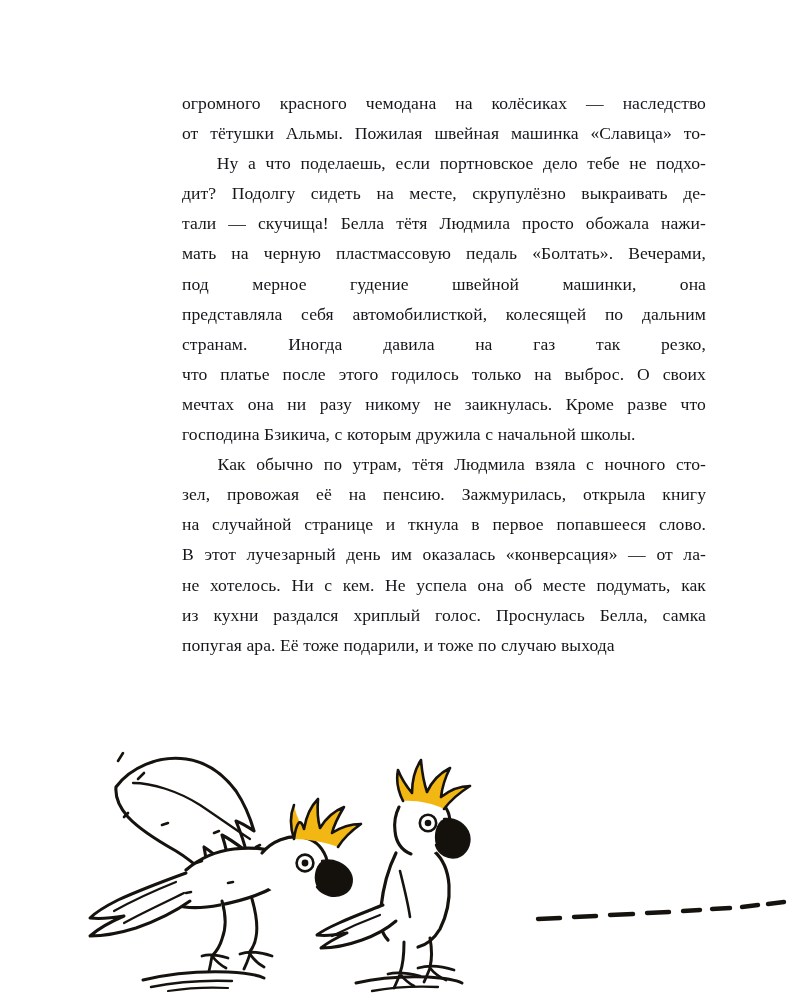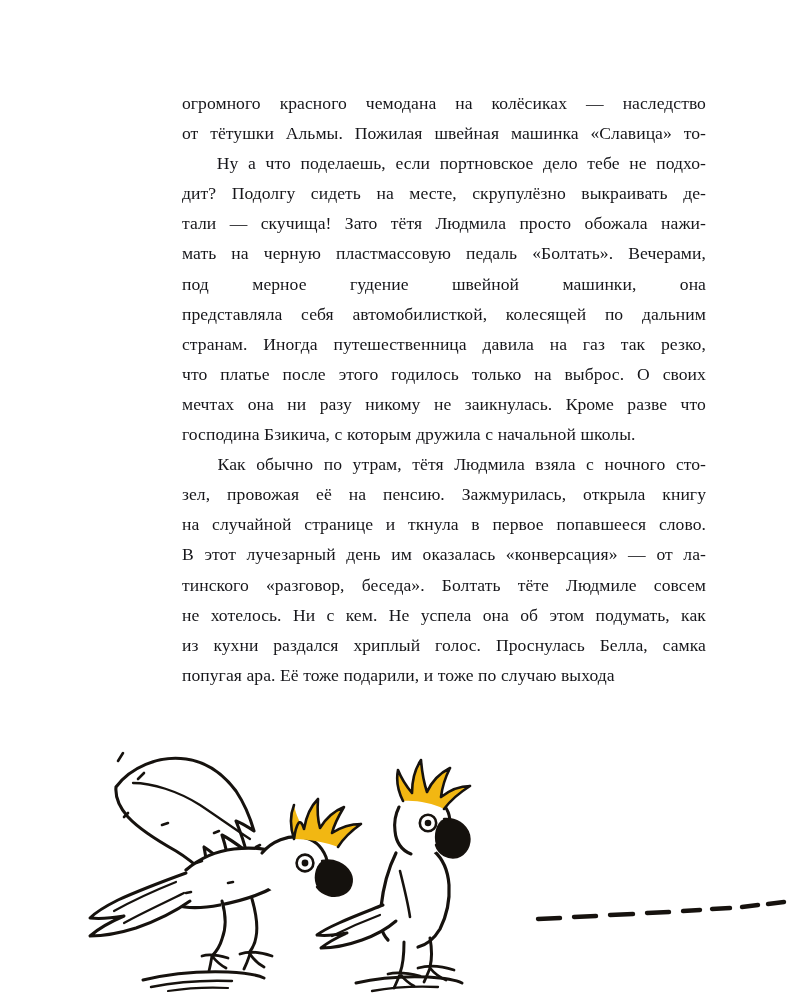--- a/index.html
+++ b/index.html
@@ -118,21 +118,21 @@
           <span>на</span>
           <span>месте,</span>
           <span>скрупулёзно</span>
           <span>выкраивать</span>
           <span>де-</span>
         </span>
         <span class="ln just">
           <span>тали</span>
           <span>—</span>
           <span>скучища!</span>
-          <span>Зато</span>
+          <span>Белла</span>
           <span>тётя</span>
           <span>Людмила</span>
           <span>просто</span>
           <span>обожала</span>
           <span>нажи-</span>
         </span>
         <span class="ln just">
           <span>мать</span>
           <span>на</span>
           <span>черную</span>
@@ -153,21 +153,20 @@
           <span>представляла</span>
           <span>себя</span>
           <span>автомобилисткой,</span>
           <span>колесящей</span>
           <span>по</span>
           <span>дальним</span>
         </span>
         <span class="ln just">
           <span>странам.</span>
           <span>Иногда</span>
-          <span>путешественница</span>
           <span>давила</span>
           <span>на</span>
           <span>газ</span>
           <span>так</span>
           <span>резко,</span>
         </span>
         <span class="ln just">
           <span>что</span>
           <span>платье</span>
           <span>после</span>
@@ -234,39 +233,30 @@
           <span>лучезарный</span>
           <span>день</span>
           <span>им</span>
           <span>оказалась</span>
           <span>«конверсация»</span>
           <span>—</span>
           <span>от</span>
           <span>ла-</span>
         </span>
         <span class="ln just">
-          <span>тинского</span>
-          <span>«разговор,</span>
-          <span>беседа».</span>
-          <span>Болтать</span>
-          <span>тёте</span>
-          <span>Людмиле</span>
-          <span>совсем</span>
-        </span>
-        <span class="ln just">
           <span>не</span>
           <span>хотелось.</span>
           <span>Ни</span>
           <span>с</span>
           <span>кем.</span>
           <span>Не</span>
           <span>успела</span>
           <span>она</span>
           <span>об</span>
-          <span>этом</span>
+          <span>месте</span>
           <span>подумать,</span>
           <span>как</span>
         </span>
         <span class="ln just">
           <span>из</span>
           <span>кухни</span>
           <span>раздался</span>
           <span>хриплый</span>
           <span>голос.</span>
           <span>Проснулась</span>

